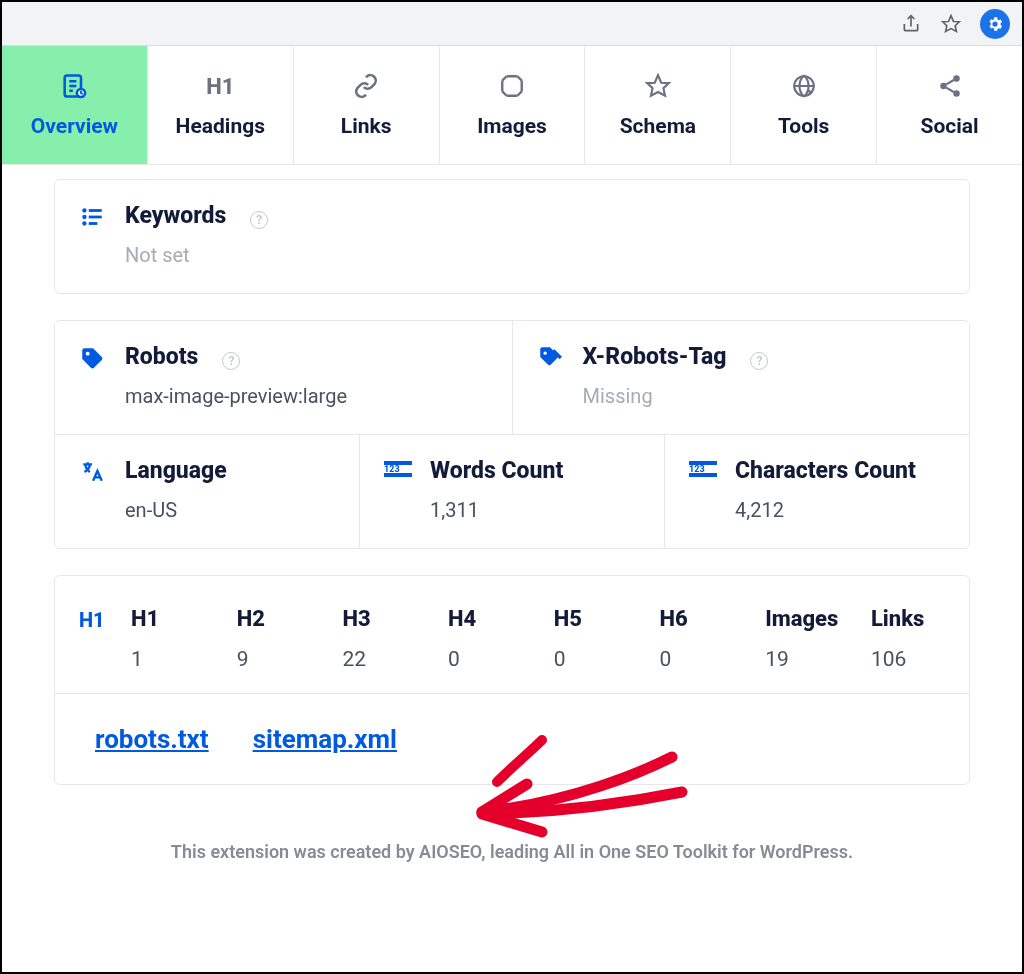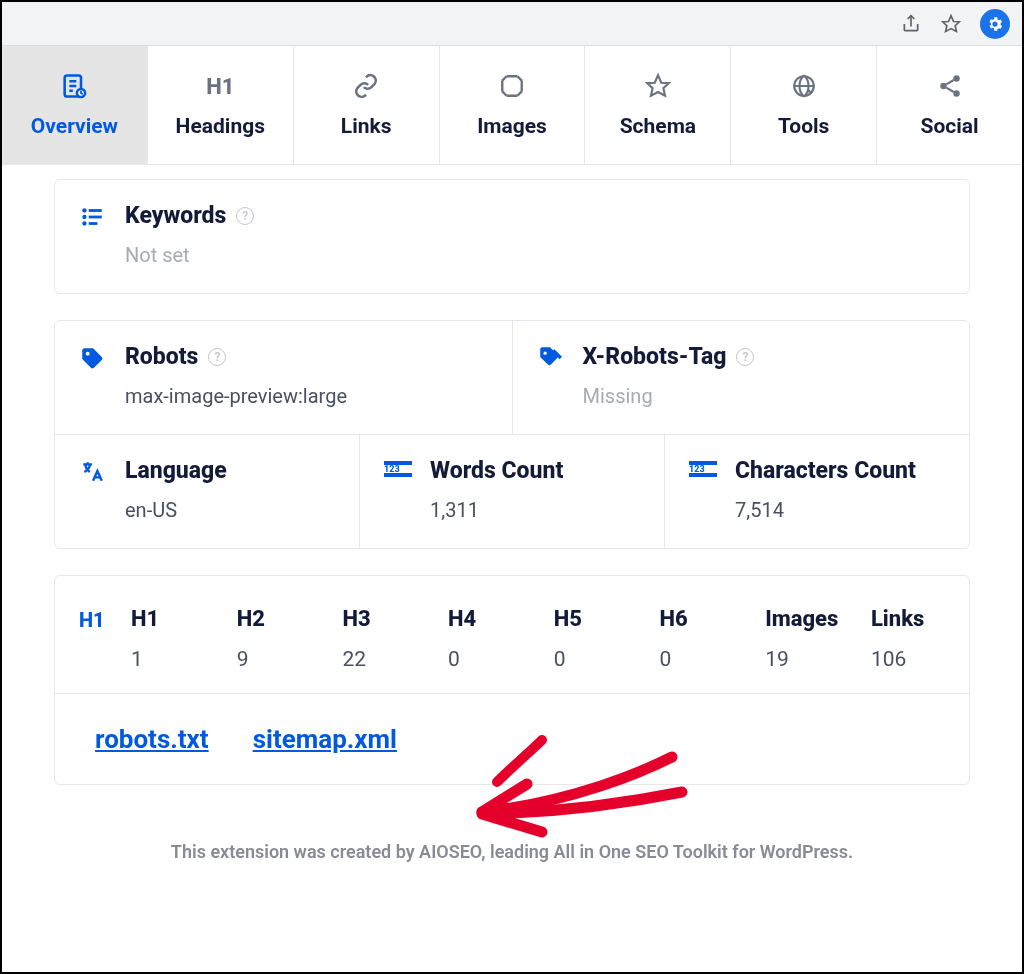--- a/index.html
+++ b/index.html
@@ -46,21 +46,21 @@
     height: 118px;
     border-right: 1px solid #e8e8ec;
     cursor: pointer;
     color: #141b38;
     font-weight: 700;
     font-size: 21px;
   }
   .tab:last-child { border-right: none; }
   .tab.active {
     color: #005ae0;
-    background: #e5e5e5;
+    background: #86efac;
   }
   .tab .ticon { width:28px; height:28px; display:flex;align-items:center;justify-content:center;}
   .content {
     padding: 14px 52px 0 52px;
   }
   .card {
     border: 1px solid #e6e7ed;
     border-radius: 6px;
     margin-bottom: 26px;
     background: #fff;
@@ -78,21 +78,21 @@
   }
   .row2 { border-top: 1px solid #e6e7ed; }
   .cell:last-child { border-right: none; }
   .cell .cicon { width:28px; height:28px; flex-shrink:0; margin-top:2px; }
   .cell .body { flex:1; }
   .cell .title {
     font-weight: 800;
     font-size: 23px;
     color: #141b38;
     margin-bottom: 14px;
-    display:flex; align-items:center; gap:10px;
+    display:flex; align-items:flex-end; gap:24px;
   }
   .cell .value {
     font-size: 20px;
     color: #4b5060;
   }
   .cell .value.muted { color: #a8abb6; }
   .help {
     width:18px; height:18px; border-radius:50%;
     border:1.5px solid #c4c7d0;
     display:inline-flex;align-items:center;justify-content:center;
@@ -316,21 +316,21 @@
           <svg width="28" height="20" viewBox="0 0 28 20">
               <rect x="0" y="2" width="28" height="4" fill="#005ae0"></rect>
               <rect x="0" y="14" width="28" height="4" fill="#005ae0"></rect>
               <text x="0" y="13" font-size="9" font-weight="800" fill="#005ae0">123</text>
             </svg>
         </div>
         <div class="body">
           <div class="title">
               <span>Characters Count</span>
             </div>
-          <div class="value">7,514</div>
+          <div class="value">4,212</div>
         </div>
       </div>
     </div>
   </div>
 
   <div class="card">
     <div class="counts">
       <div class="hicon">H1</div>
       <div class="count-grid">
         <div class="count-col">

